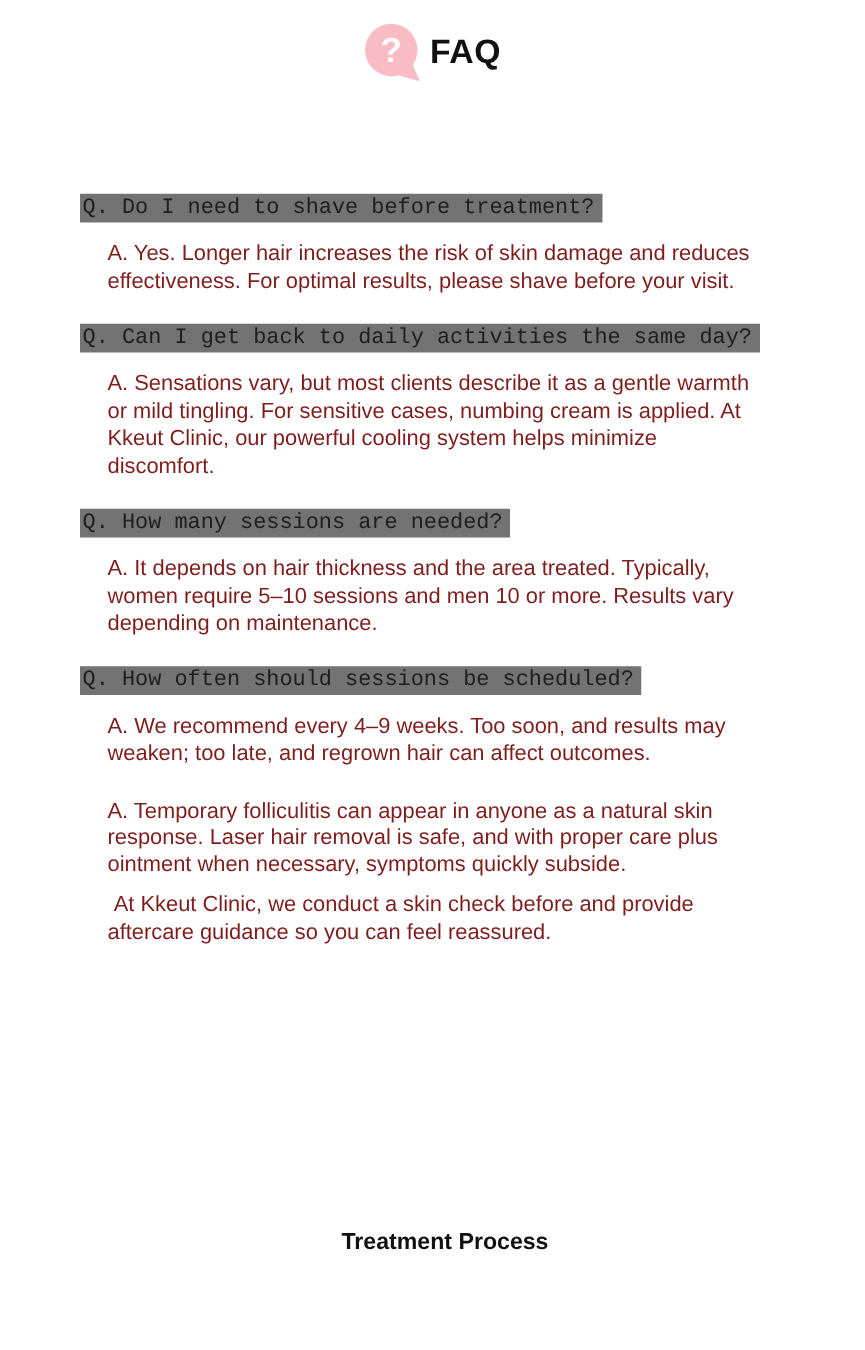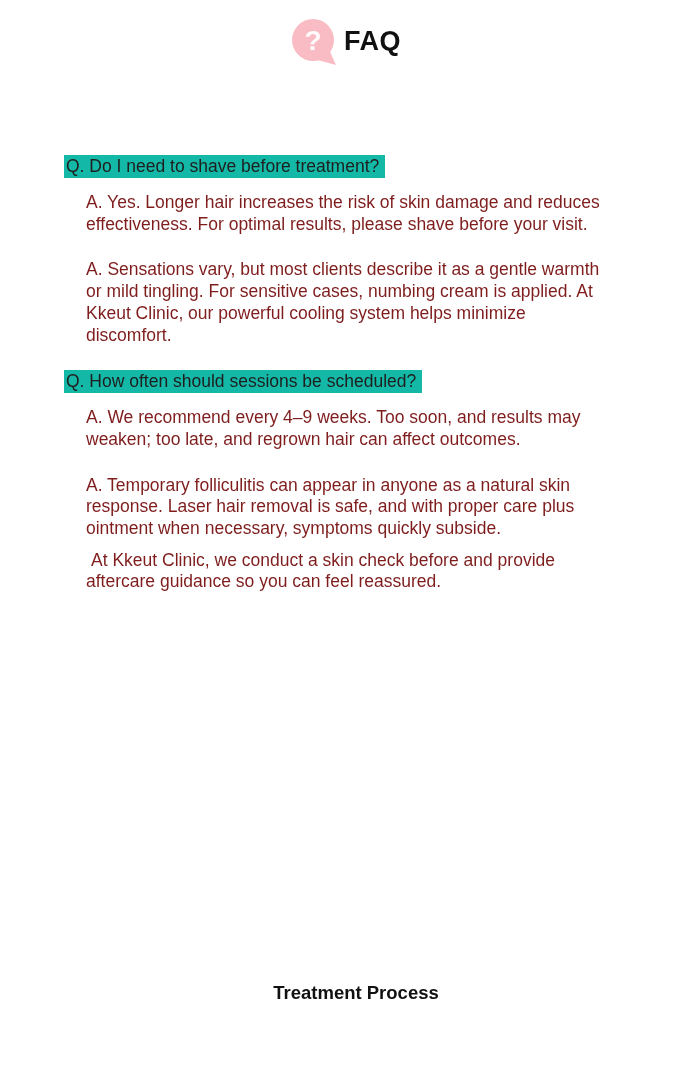--- a/index.html
+++ b/index.html
@@ -43,25 +43,26 @@
   .faq-list {
     margin-top: 89px;
     padding-left: 64px;
     padding-right: 20px;
   }
   .qa {
     margin: 0 0 24px 0;
   }
   .q {
     display: inline-block;
-    background: #14b8a6;
+    background: #737373;
     font-size: 17.5px;
     line-height: 23px;
     padding: 0 6px 0 2px;
     color: #1e1e1e;
+    font-family: Liberation Mono, monospace;
   }
   .a {
     margin: 14px 0 0 22px;
     font-size: 17.5px;
     line-height: 21.7px;
     color: #7f1d1d;
     white-space: pre-line;
   }
   .a2 {
     margin-top: 10px;
@@ -97,26 +98,33 @@
 
   <div class="faq-list">
 
     <section class="qa">
       <span class="q">Q. Do I need to shave before treatment?</span>
       <p class="a">A. Yes. Longer hair increases the risk of skin damage and reduces
 effectiveness. For optimal results, please shave before your visit.</p>
     </section>
 
     <section class="qa">
+      <span class="q">Q. Can I get back to daily activities the same day?</span>
       <p class="a">A. Sensations vary, but most clients describe it as a gentle warmth
 or mild tingling. For sensitive cases, numbing cream is applied. At
 Kkeut Clinic, our powerful cooling system helps minimize
 discomfort.</p>
     </section>
 
+    <section class="qa">
+      <span class="q">Q. How many sessions are needed?</span>
+      <p class="a">A. It depends on hair thickness and the area treated. Typically,
+women require 5–10 sessions and men 10 or more. Results vary
+depending on maintenance.</p>
+    </section>
 
     <section class="qa">
       <span class="q">Q. How often should sessions be scheduled?</span>
       <p class="a">A. We recommend every 4–9 weeks. Too soon, and results may
 weaken; too late, and regrown hair can affect outcomes.</p>
     </section>
 
     <section class="qa">
       <p class="a">A. Temporary folliculitis can appear in anyone as a natural skin
 response. Laser hair removal is safe, and with proper care plus

